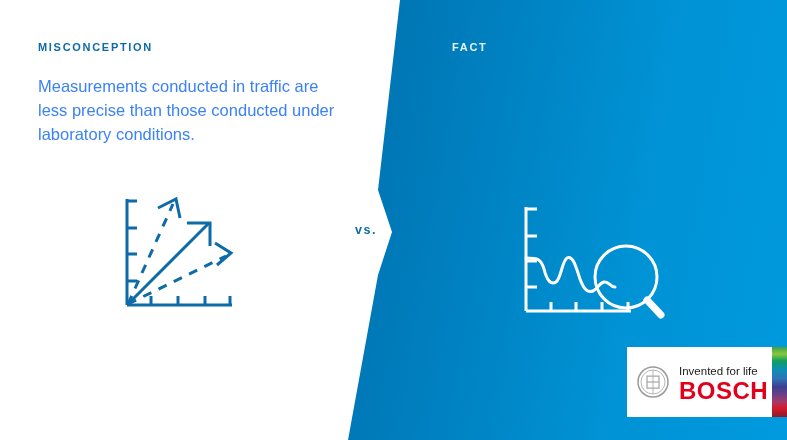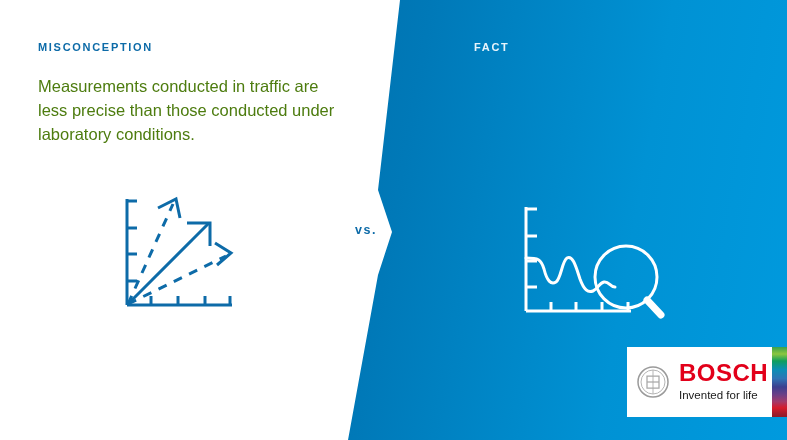--- a/index.html
+++ b/index.html
@@ -38,27 +38,27 @@
   }
   .eyebrow.dark { color:#0d6ba8; }
   .eyebrow.light { color:#e8f4fb; }
 
   .statement {
     margin-top:20px;
     font-size:16.5px;
     line-height:24px;
     font-weight:400;
   }
-  .statement.dark { color:#4d7c0f; }
+  .statement.dark { color:#3b82f6; }
   .statement.light { color:#eef7fc; }
 
   
   #right-col {
     position:absolute;
-    left:474px; top:40px; width:290px;
+    left:452px; top:40px; width:290px;
   }
 
   
   #vs-badge {
     position:absolute;
     left:355px; top:223px;
     font-size:12.5px;
     font-weight:bold;
     letter-spacing:1.6px;
     color:#0d6ba8;
@@ -200,22 +200,22 @@
 
   <div id="logo-block">
     <svg id="logo-symbol" viewBox="0 0 64 64">
       <circle cx="32" cy="32" r="30" fill="none" stroke="#9a9a9a" stroke-width="3"></circle>
       <circle cx="32" cy="32" r="24" fill="none" stroke="#b5b5b5" stroke-width="2"></circle>
       <path d="M32 8 L32 56" stroke="#b5b5b5" stroke-width="2" fill="none"></path>
       <path d="M20 20 L44 20 L44 44 L20 44 Z" fill="none" stroke="#a8a8a8" stroke-width="2.5"></path>
       <path d="M20 32 L44 32" stroke="#a8a8a8" stroke-width="2.5" fill="none"></path>
     </svg>
     <div id="logo-text-wrap">
+      <div id="bosch-tag">Invented for life</div>
       <div id="bosch-word">BOSCH</div>
-      <div id="bosch-tag">Invented for life</div>
     </div>
   </div>
 
   <svg id="color-stripe" viewBox="0 0 15 70" preserveAspectRatio="none">
     <defs>
       <linearGradient id="sg" x1="0" y1="0" x2="0" y2="1">
         <stop offset="0%" stop-color="#3aa14b"></stop>
         <stop offset="10%" stop-color="#8cc63f"></stop>
         <stop offset="20%" stop-color="#0f9e5e"></stop>
         <stop offset="32%" stop-color="#0b8fb5"></stop>

